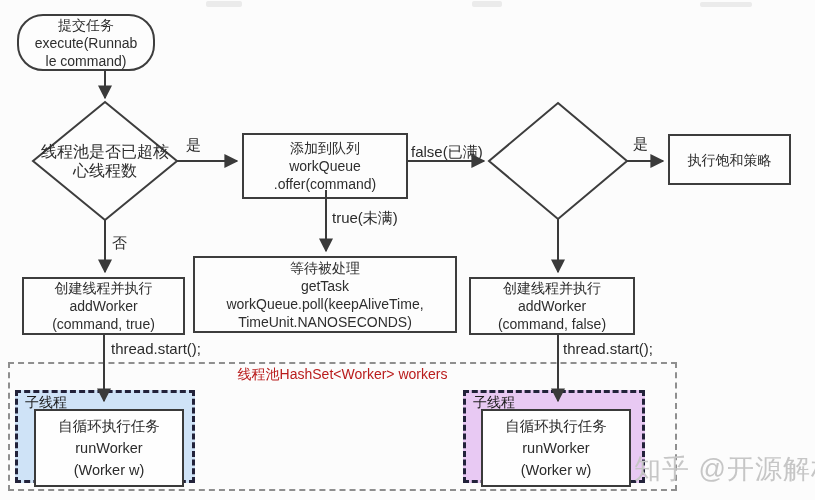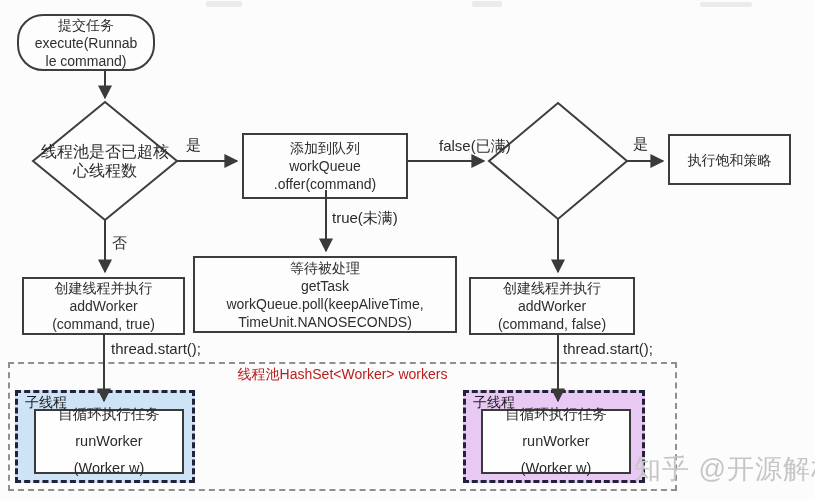--- a/index.html
+++ b/index.html
@@ -45,25 +45,25 @@
   .subthread {
     position:absolute; box-sizing:border-box;
     border:3px dashed #22223a;
   }
   .subthread-label {
     position:absolute; left:7px; top:1px;
     font-size:14px; color:#1c1c1c;
   }
   .inner-node {
     position:absolute; box-sizing:border-box;
-    left:15px; top:16px; width:150px; height:65px;
+    left:15px; top:16px; width:150px; height:78px;
     border:2px solid #3a3a3a; background:#fefefe;
     display:flex; align-items:center; justify-content:center;
     text-align:center; white-space:pre-line;
-    font-size:14.5px; line-height:27px; color:#2b2b2b;
+    font-size:14.5px; line-height:22px; color:#2b2b2b;
   }
   .subthread-left  { left:5px;  top:26px; width:180px; height:93px; }
   .subthread-right { left:453px; top:26px; width:182px; height:93px; }
 
   .watermark {
     position:absolute; z-index:7; left:634px; top:451px;
     font-size:27px; letter-spacing:1px; color:#c6c6c6;
     white-space:nowrap;
   }
   .ghost {
@@ -106,21 +106,21 @@
 getTask
 workQueue.poll(keepAliveTime,
 TimeUnit.NANOSECONDS)</div>
 
   <div class="node" style="left:469px; top:277px; width:166px; height:58px;">创建线程并执行
 addWorker
 (command, false)</div>
 
   <div class="edge-label" style="left:186px; top:136px;">是</div>
   <div class="edge-label" style="left:112px; top:234px;">否</div>
-  <div class="edge-label" style="left:411px; top:137px;margin-left:28px;">false(已满)</div>
+  <div class="edge-label" style="left:411px; top:143px;">false(已满)</div>
   <div class="edge-label" style="left:332px; top:209px;">true(未满)</div>
   <div class="edge-label" style="left:633px; top:135px;">是</div>
   <div class="edge-label" style="left:111px; top:340px;">thread.start();</div>
   <div class="edge-label" style="left:563px; top:340px;">thread.start();</div>
 
   <div class="pool-container">
     <div class="pool-title">线程池HashSet&lt;Worker&gt; workers</div>
 
     <div class="subthread subthread-left" style="background-color: rgb(207, 227, 247);">
       <div class="subthread-label">子线程</div>

